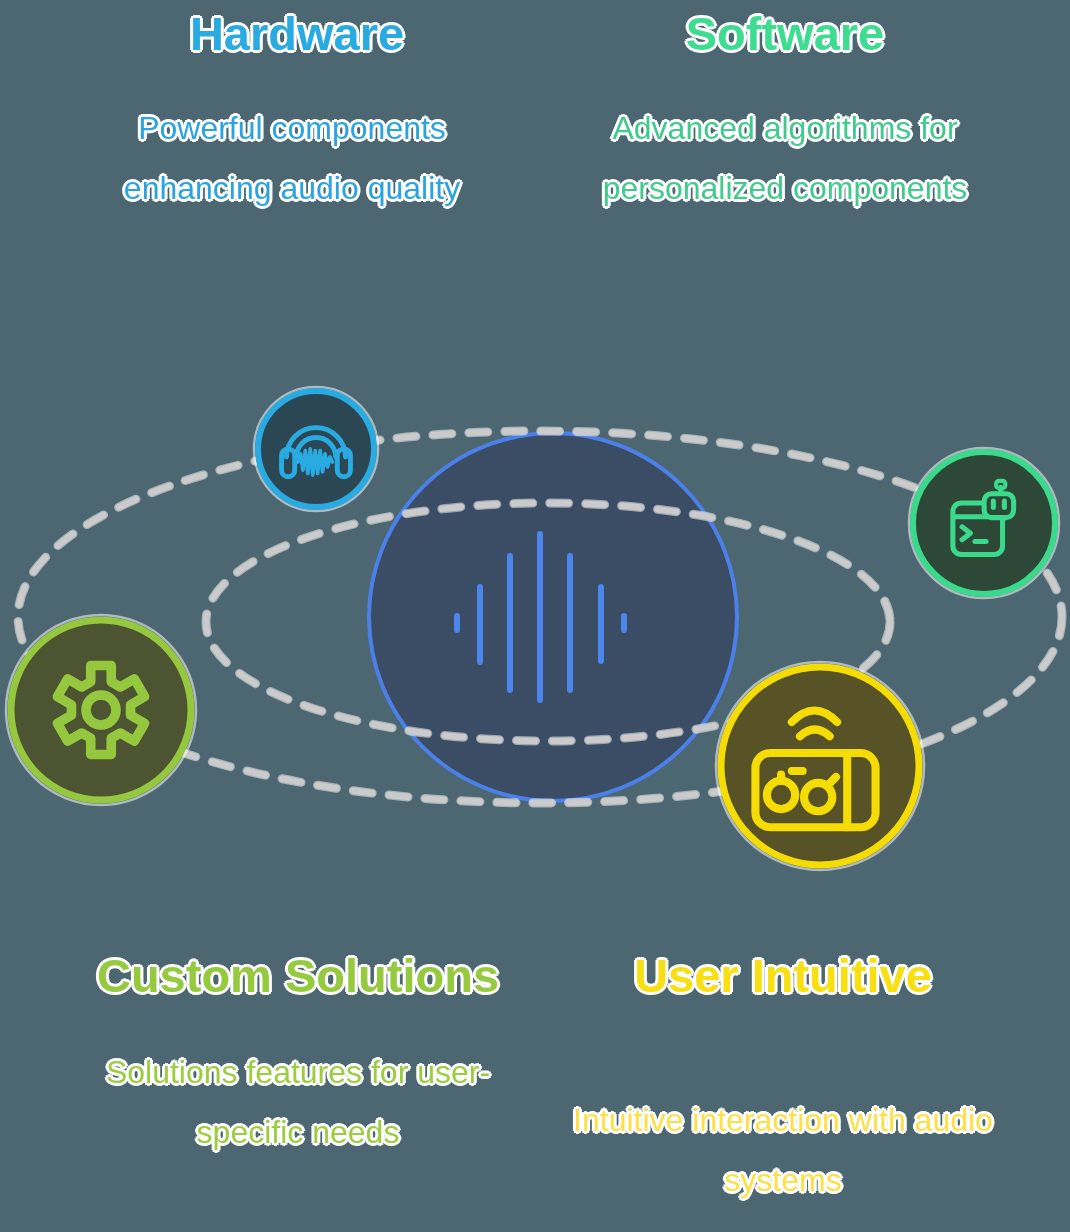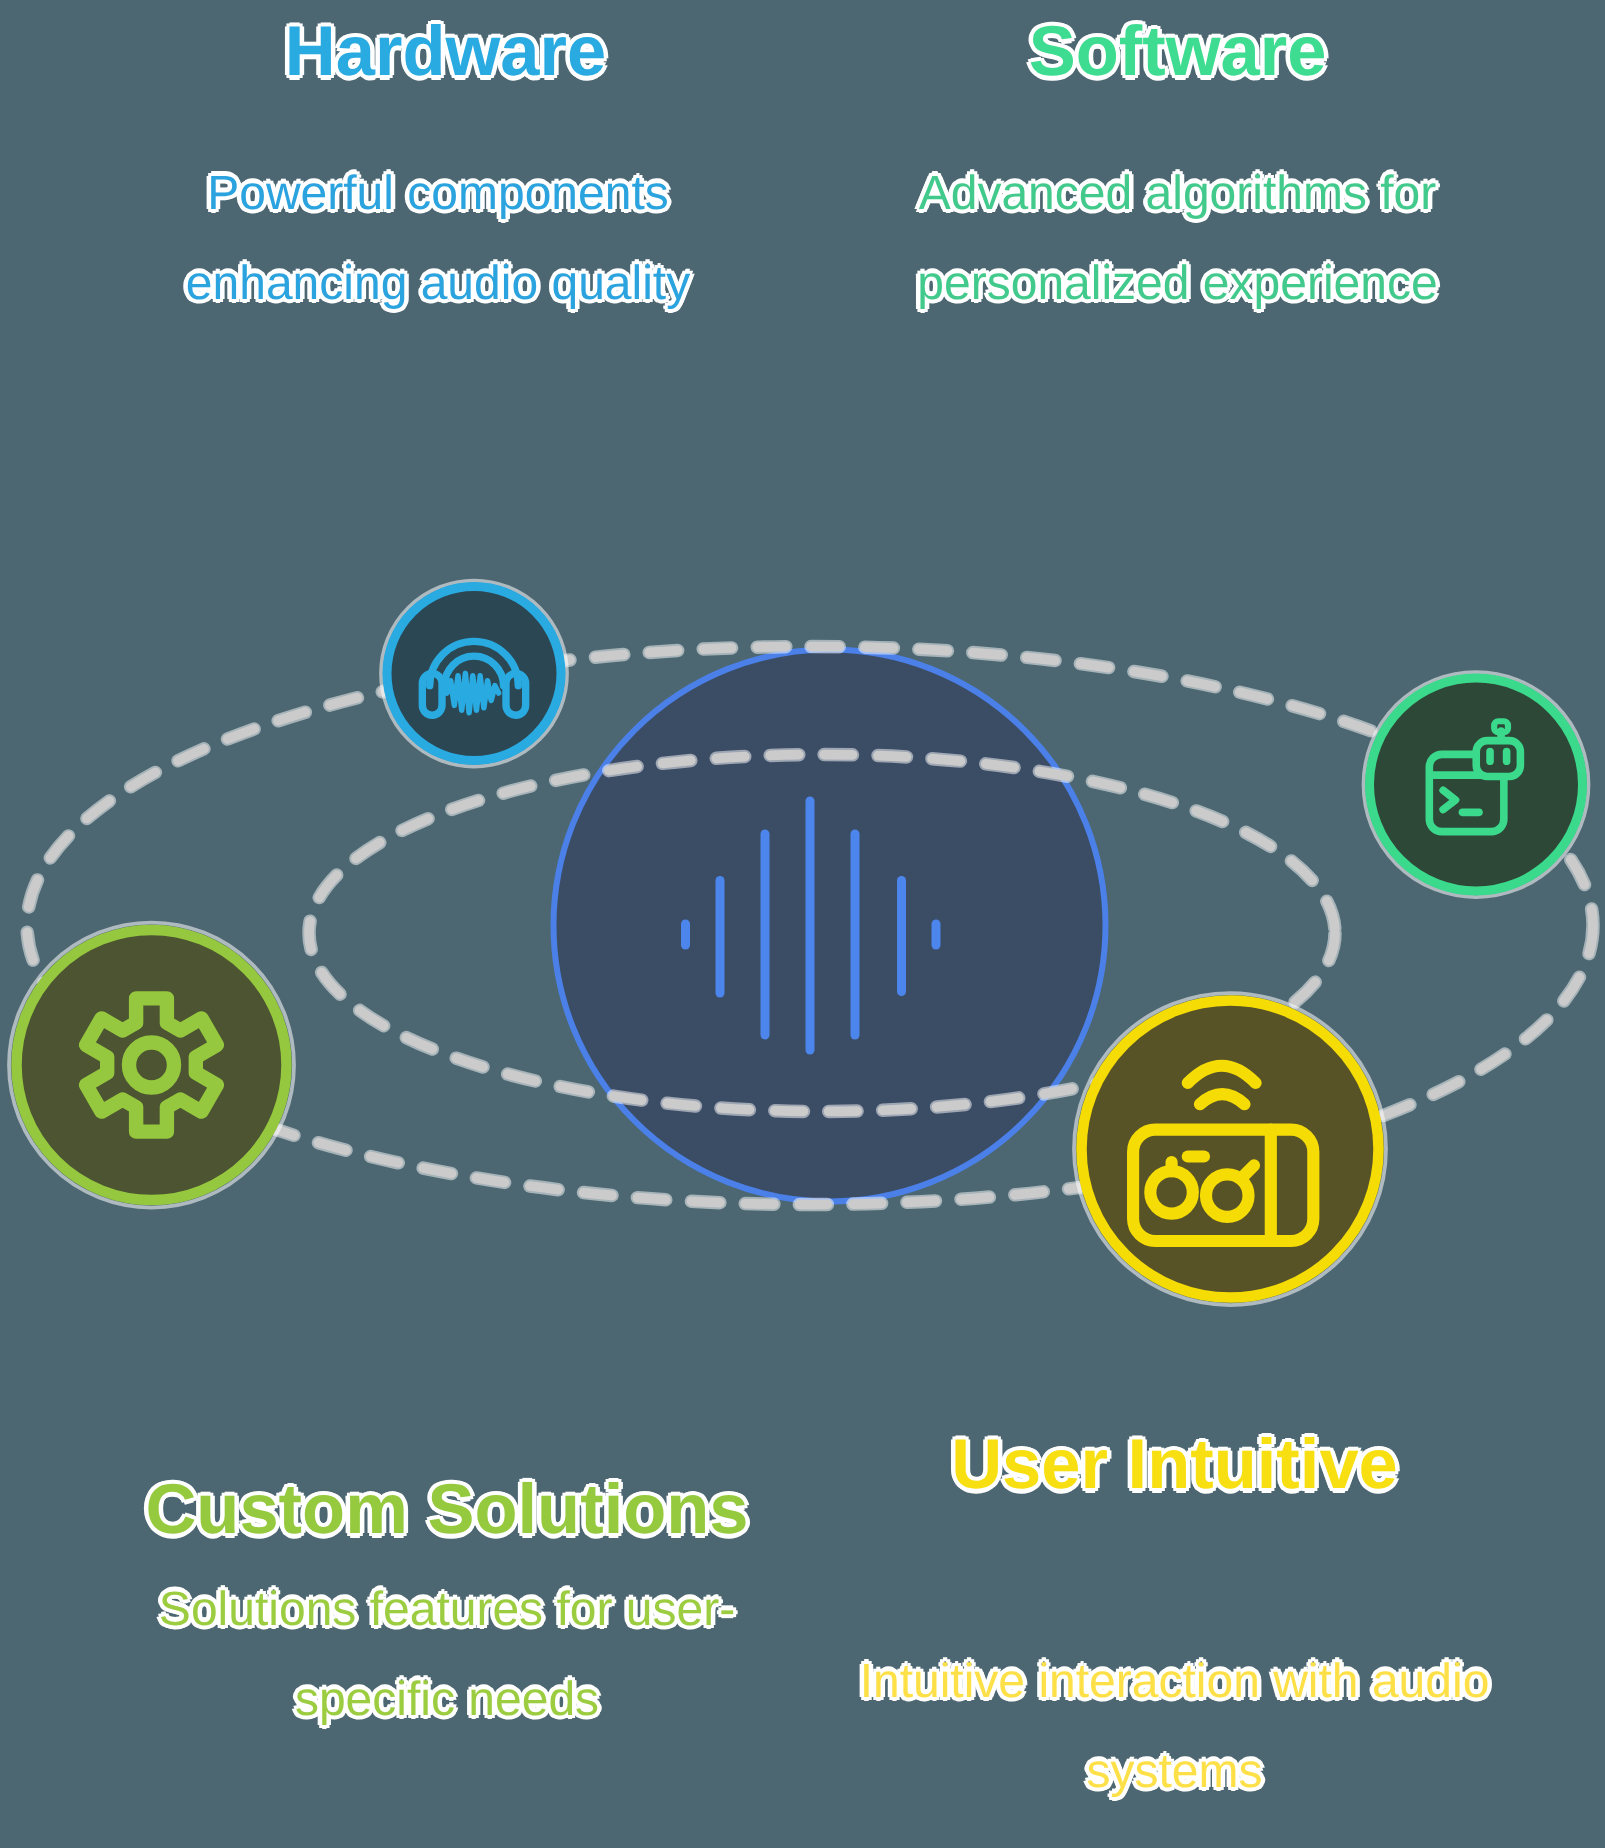--- a/index.html
+++ b/index.html
@@ -22,21 +22,21 @@
   .title{font-weight:700;font-size:47px;line-height:52px;}
   .body{font-weight:400;font-size:32px;line-height:60px;}
   .c-hw-title{color:#29ABE2;} .c-hw-body{color:#2BA3DE;}
   .c-sw-title{color:#3EDC90;} .c-sw-body{color:#42CA8C;}
   .c-cs-title{color:#96CA3E;} .c-cs-body{color:#9CCD41;}
   .c-ux-title{color:#F8DF12;} .c-ux-body{color:#fde047;margin-top:48px;}
   #hw-title{left:92px;top:8px;width:410px;}
   #hw-body{left:102px;top:98px;width:380px;}
   #sw-title{left:580px;top:8px;width:410px;}
   #sw-body{left:595px;top:98px;width:380px;}
-  #cs-title{left:73px;top:980px;width:450px;}
+  #cs-title{left:73px;top:950px;width:450px;}
   #cs-body{left:73px;top:1042px;width:450px;}
   #ux-title{left:558px;top:950px;width:450px;}
   #ux-body{left:553px;top:1042px;width:460px;}
 </style>
 </head>
 <body>
 
 <div id="stage">
 
   <svg id="orbit-svg" width="1070" height="1232" viewBox="0 0 1070 1232">
@@ -112,21 +112,21 @@
         <path d="M 31 20 Q 47.7 3 64.5 20"></path>
         <path d="M 37 30.5 Q 48 20.5 59 30.5"></path>
       </g>
     </g>
   </svg>
 
   <div id="hw-title" class="txt title c-hw-title">Hardware</div>
   <div id="hw-body" class="txt body c-hw-body">Powerful components enhancing audio quality</div>
 
   <div id="sw-title" class="txt title c-sw-title">Software</div>
-  <div id="sw-body" class="txt body c-sw-body">Advanced algorithms for personalized experience</div>
+  <div id="sw-body" class="txt body c-sw-body">Advanced algorithms for personalized components</div>
 
   <div id="cs-title" class="txt title c-cs-title">Custom Solutions</div>
   <div id="cs-body" class="txt body c-cs-body">Solutions features for user-specific needs</div>
 
   <div id="ux-title" class="txt title c-ux-title">User Intuitive</div>
   <div id="ux-body" class="txt body c-ux-body">Intuitive interaction with audio systems</div>
 
 </div>
 
 </body></html>

